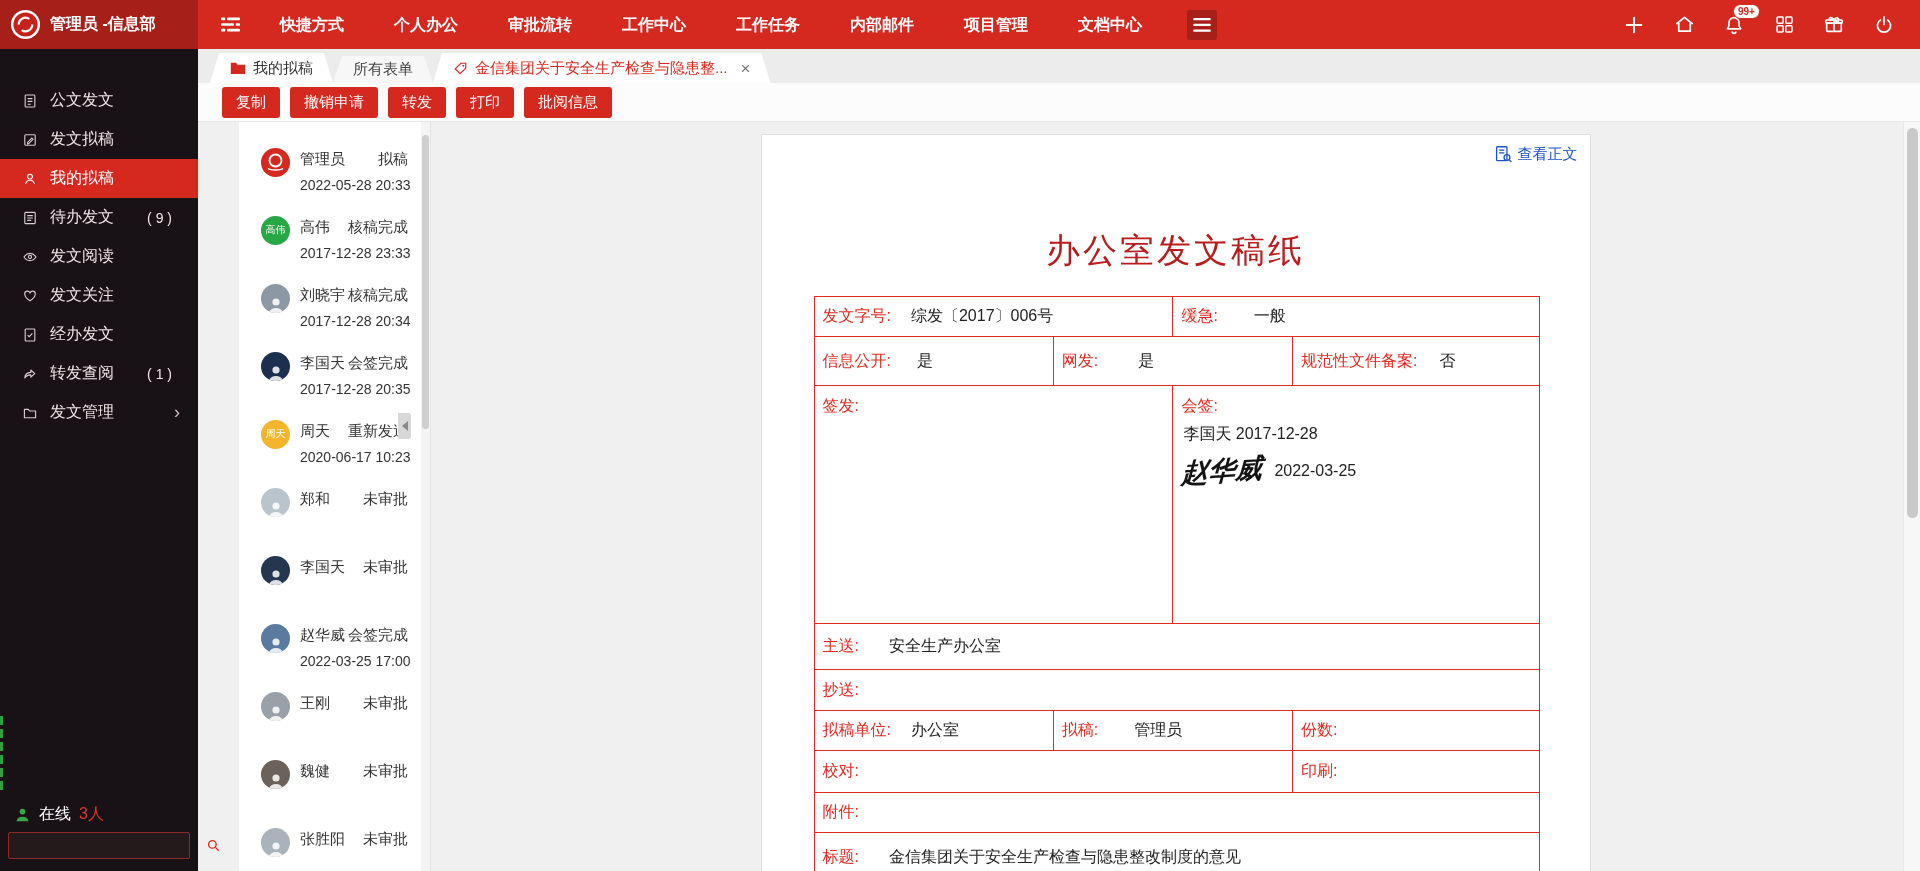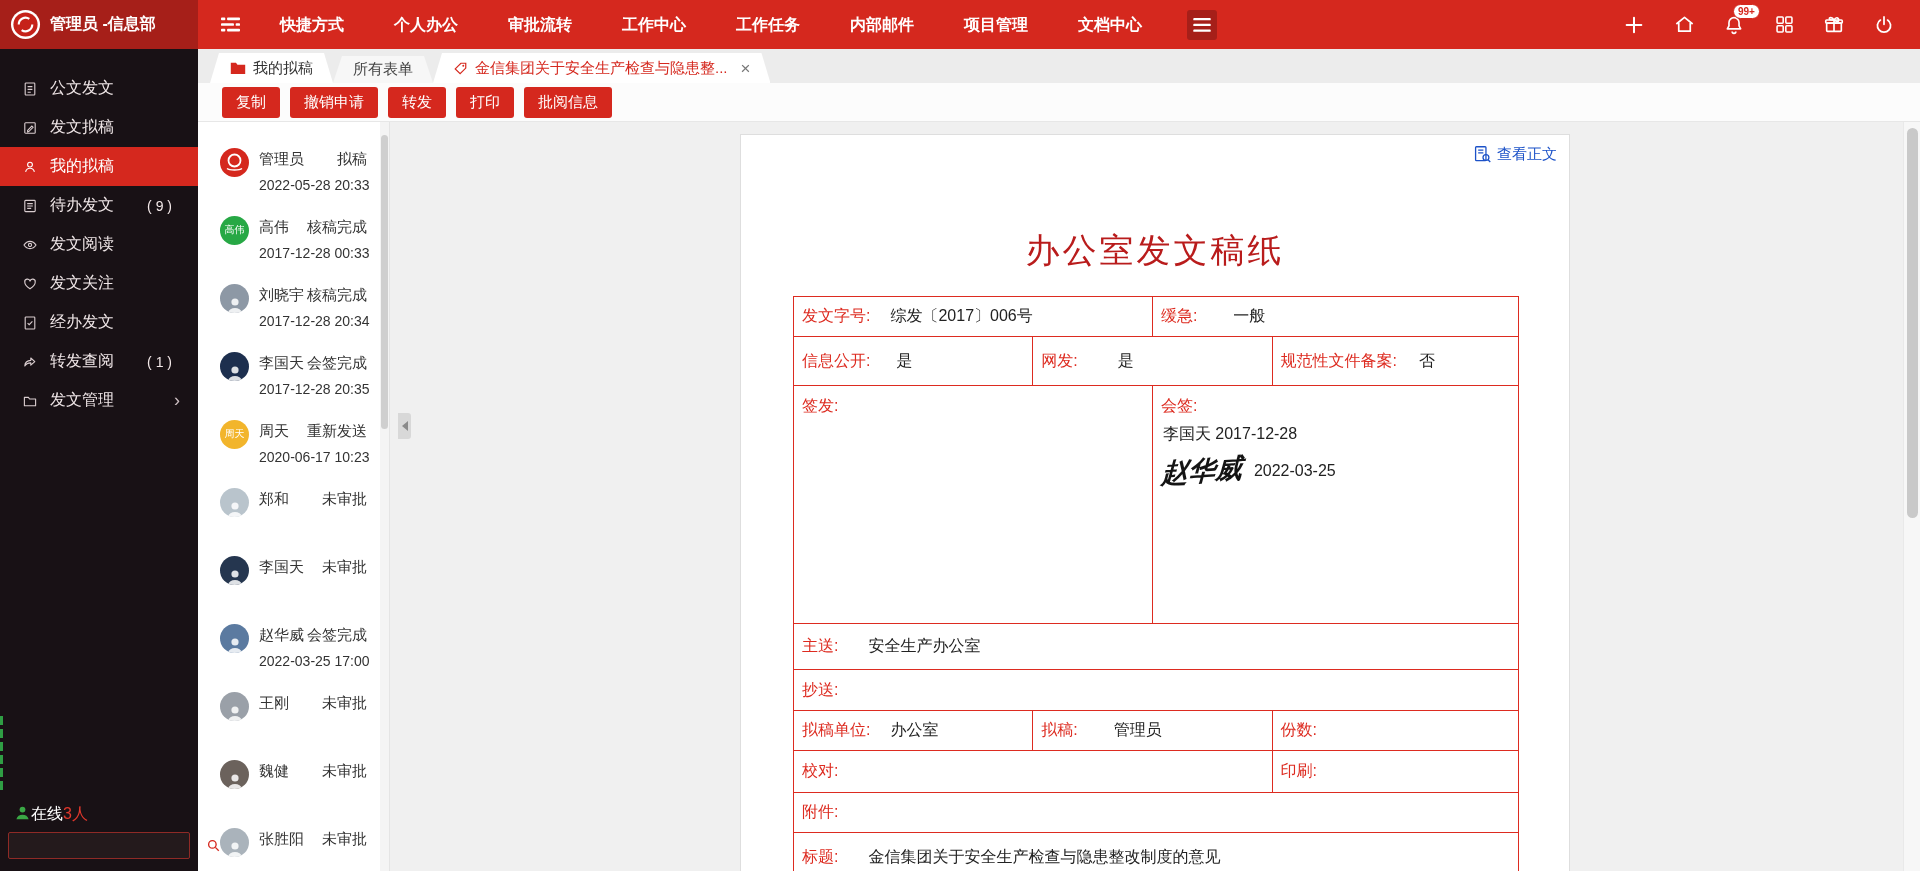--- a/index.html
+++ b/index.html
@@ -20,29 +20,29 @@
               align-items:center; justify-content:center; margin-left:20px; cursor:pointer; }
   .top-right { margin-left:auto; display:flex; align-items:center; gap:26px; padding-right:24px; }
   .top-icon { position:relative; width:24px; height:24px; display:flex; align-items:center;
               justify-content:center; cursor:pointer; }
   .badge { position:absolute; top:-9px; left:11px; background:#fff; color:#d5281e;
            font-size:10px; font-weight:bold; padding:1px 4px; border-radius:9px;
            border:1px solid #d5281e; line-height:1.15; white-space:nowrap; }
 
   
   .sidebar { position:absolute; top:49px; left:0; width:198px; bottom:0; background:#181115; z-index:15; }
-  .side-list { padding-top:20px; }
+  .side-list { padding-top:32px; }
   .side-item { height:39px; display:flex; align-items:center; gap:12px; padding-left:22px;
                color:#efe6e7; font-size:16px; cursor:pointer; }
   .side-item svg { flex-shrink:0; }
   .side-item.active { background:#d5281e; color:#fff; }
   .side-count { margin-left:auto; margin-right:26px; font-size:14px; color:#f3e9e9; }
   .side-chevron { margin-left:auto; margin-right:18px; font-size:18px; color:#cdbfc2; }
-  .side-online { position:absolute; left:14px; bottom:46px; display:flex; align-items:flex-start;
-                 font-size:16px; color:#fff; }
+  .side-online { position:absolute; left:14px; bottom:46px; display:flex; align-items:center;
+                 gap:8px; font-size:16px; color:#fff; }
   .online-count { color:#e0372c; }
   .side-search { position:absolute; left:8px; right:8px; bottom:12px; height:27px;
                  border:1px solid #8f2a26; border-radius:2px; background:#241a1c;
                  display:flex; align-items:center; }
   .side-search input { flex:1; background:transparent; border:none; outline:none; color:#eee;
                        font-size:14px; padding:0 8px; height:100%; }
   .side-search .mag { margin-right:7px; display:flex; }
   .edge-strip { position:absolute; left:0; top:667px; width:3px; height:76px;
                 background:repeating-linear-gradient(180deg,#2f9e44 0 9px,#181115 9px 13px); }
 
@@ -56,21 +56,21 @@
          color:#333; cursor:pointer; white-space:nowrap; }
   .tab.secondary { background:#f7f7f7; height:27px; color:#444; }
   .tab.active { color:#d5281e; }
   .tab .close-x { font-size:17px; color:#777; margin-left:6px; line-height:1; cursor:pointer; }
 
   .toolbar { height:39px; background:#fcfcfc; display:flex; align-items:center; gap:10px;
              padding-left:24px; border-bottom:1px solid #e7e7e7; }
   .tbtn { background:#d5281e; color:#fff; border:none; border-radius:3px; font-size:15px;
           padding:6px 14px; cursor:pointer; font-family:inherit; white-space:nowrap; }
 
-  .content { flex:1; display:flex; position:relative; background:#f0f0f0; overflow:hidden; }
+  .content { flex:1; display:flex; position:relative; background:#f0f0f0; overflow:hidden;padding-left:41px; }
 
   
   .tl-panel { width:192px; background:#fff; border-right:1px solid #e4e4e4; position:relative;
               padding-top:26px; flex-shrink:0; overflow:hidden; }
   .tl-entry { height:68px; padding:0 22px 0 22px; display:flex; gap:10px; cursor:pointer; }
   .avatar { width:29px; height:29px; border-radius:50%; flex-shrink:0; position:relative;
             display:flex; align-items:center; justify-content:center; overflow:hidden; }
   .av-text { color:#fff; font-size:10px; line-height:1.05; text-align:center; }
   .avatar.photo svg { position:absolute; bottom:-2px; left:50%; transform:translateX(-50%); }
   .av0 { background:#d5281e; } .av1 { background:#27a845; } .av2 { background:#8d98a5; }
@@ -341,21 +341,21 @@
 
       <div class="tl-entry">
         <div class="avatar av1">
             <span class="av-text">高伟</span>
           </div>
         <div class="tl-main">
           <div class="tl-top">
               <span>高伟</span>
               <span class="tl-status">核稿完成</span>
             </div>
-          <div class="tl-time">2017-12-28 00:33</div>
+          <div class="tl-time">2017-12-28 23:33</div>
         </div>
       </div>
 
       <div class="tl-entry">
         <div class="avatar av2 photo">
           <svg width="20" height="20" viewBox="0 0 20 20">
               <circle cx="10" cy="7" r="3.6" fill="rgba(255,255,255,.85)"></circle>
               <path d="M2.5 19c.8-4 3.8-6 7.5-6s6.7 2 7.5 6z" fill="rgba(255,255,255,.85)"></path>
             </svg>
           <span class="av-text" style="position:absolute;"></span>

